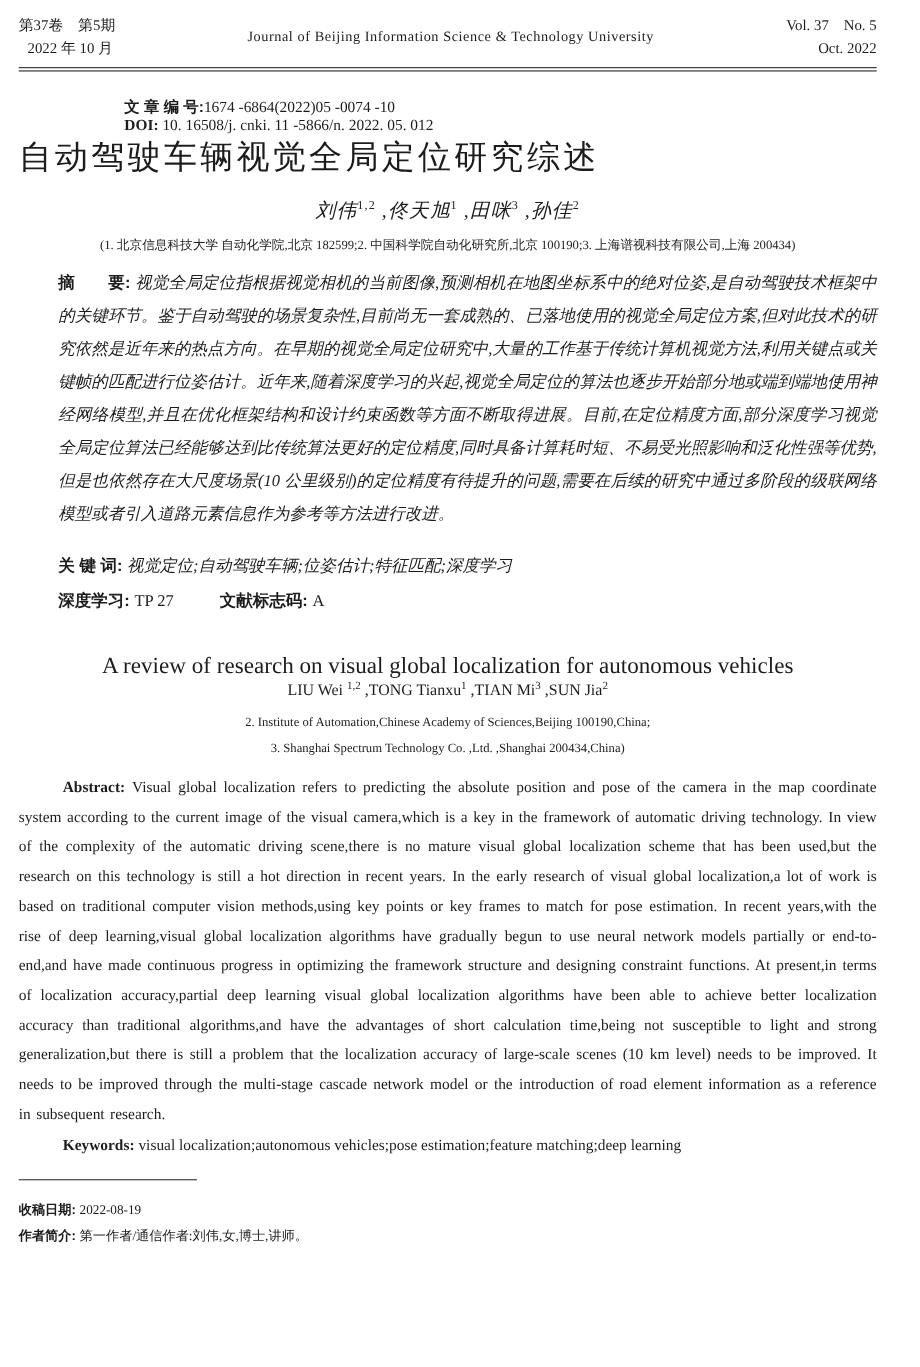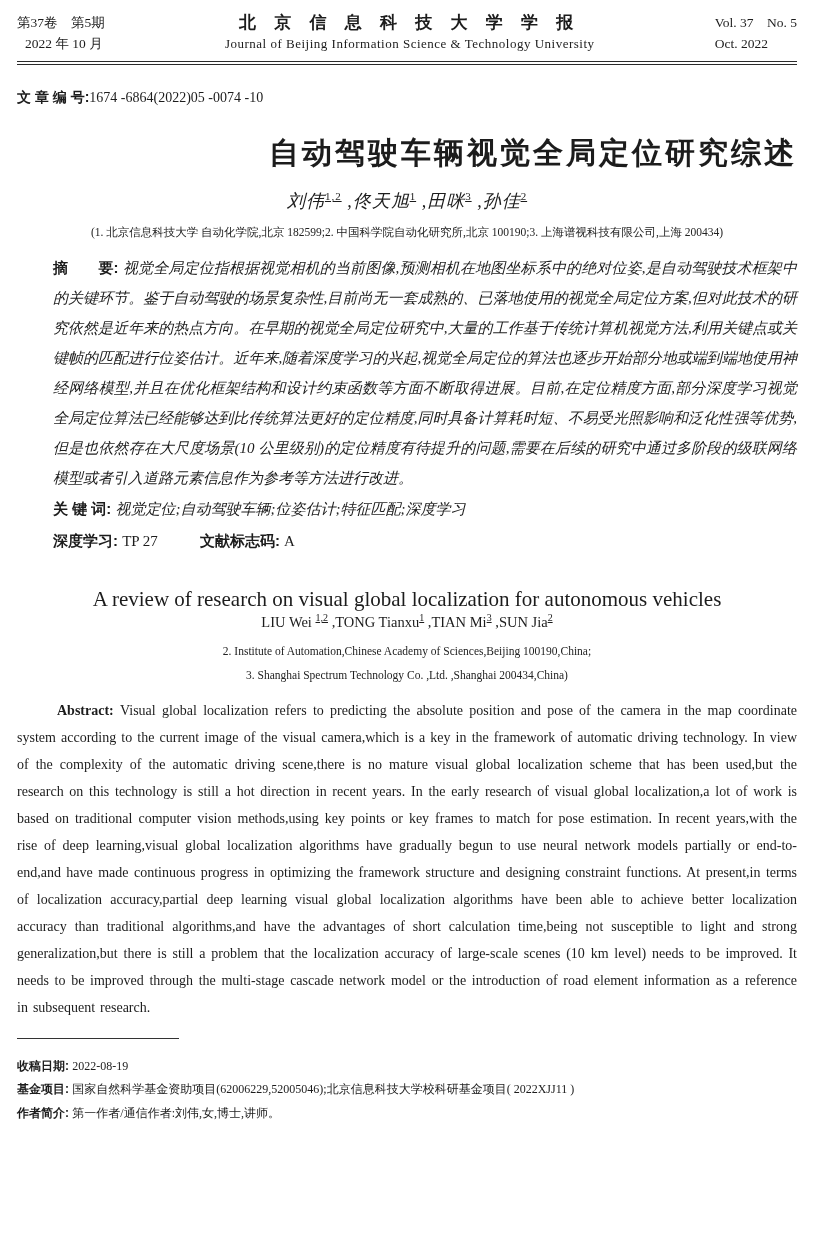--- a/index.html
+++ b/index.html
@@ -12,41 +12,41 @@
   }
   .page { width: 812px; height: 1243px; padding: 12px 15px 0 17px; }
 
   
   .jheader { display: flex; justify-content: space-between; align-items: center; }
   .jh-left { font-size: 13.5px; line-height: 21px; white-space: nowrap; }
   .jh-left .line2 { padding-left: 8px; }
   .jh-center { text-align: center; flex: 1; }
   .jh-center .cnname { font-size: 17px; font-weight: 600; letter-spacing: 7px; line-height: 22px; }
   .jh-center .enname { font-size: 13px; line-height: 20px; letter-spacing: 0.5px; }
-  .jh-right { font-size: 13.5px; line-height: 21px; text-align: left; white-space: nowrap; }
+  .jh-right { font-size: 13.5px; line-height: 21px; text-align: right; white-space: nowrap; }
   .double-rule { margin-top: 7px; height: 4px; border-top: 1.5px solid #2a2a2a; border-bottom: 1px solid #2a2a2a; }
 
   
   .meta-row { margin-top: 24px; font-size: 14px; display: flex; align-items: baseline; flex-direction: column; }
   .meta-row .doi-group { margin-left: 96px; }
   .lbl-sans { font-family: "Liberation Sans", sans-serif; font-weight: bold; }
   .lbl-serif-bold { font-weight: bold; }
 
   
   .cn-title {
-    margin-top: 26px; text-align: right;
-    font-family: "Liberation Sans", sans-serif; font-weight: bold;
+    text-align: left;
+    font-family: "Liberation Sans", sans-serif; font-weight: normal;
     font-size: 30px; letter-spacing: 3px;
   }
   .cn-authors { margin-top: 15px; text-align: center; font-size: 18px; font-style: italic; letter-spacing: 1px; }
   .cn-authors sup { font-size: 11px; font-style: normal; }
   .cn-affil { margin-top: 12px; text-align: center; font-size: 11.5px; color: #222; }
 
   .cn-abstract {
-    margin: 13px 0 0 36px; font-size: 15px; line-height: 30px;
+    margin: 13px 0 16px 36px; font-size: 15px; line-height: 30px;
     text-align: justify; font-style: italic;
   }
   .cn-abstract .ab-label, .kw-row .kw-label, .clc-row .clc-label { font-style: normal; font-family: "Liberation Sans", sans-serif; font-weight: bold; }
   .kw-row { margin: 0 0 0 36px; font-size: 15px; line-height: 31px; font-style: italic; }
   .kw-row .kw-value { font-style: italic; }
   .clc-row { margin: 0 0 0 36px; font-size: 15px; line-height: 31px; }
   .clc-gap { display: inline-block; width: 42px; }
 
   
   .en-title { margin-top: 30px; text-align: center; font-weight: normal; font-size: 21px; }
@@ -56,45 +56,45 @@
   .en-abstract {
     margin-top: 10px; font-size: 14px; line-height: 27px;
     text-align: justify; text-indent: 40px; word-spacing: 1.5px;
   }
   .en-keywords { margin-top: 1px; font-size: 14px; line-height: 27px; text-indent: 40px; }
 
   
   .footnote-rule { margin-top: 17px; width: 162px; border-top: 1.5px solid #333; }
   .footnote { margin-top: 16px; font-size: 12px; line-height: 23.5px; }
   .footnote .fn-label { font-family: "Liberation Sans", sans-serif; font-weight: bold; }
-  sup { vertical-align: super; text-decoration: underline; }
+  sup { vertical-align: super; }
 </style>
 </head>
 <body>
 
 <div class="page">
 
   <div class="jheader">
     <div class="jh-left">
       <div>第37卷　第5期</div>
       <div class="line2">2022 年 10 月</div>
     </div>
     <div class="jh-center">
-      <div class="cnname">北 京 信 息 科 技 大 学 学 报</div>
       <div class="enname">Journal of Beijing Information Science &amp; Technology University</div>
     </div>
     <div class="jh-right">
       <div>Vol. 37　No. 5</div>
       <div>Oct. 2022</div>
     </div>
   </div>
   <div class="double-rule"></div>
 
   <div class="meta-row">
     <span><span class="lbl-sans">文 章 编 号:</span><span>1674 -6864(2022)05 -0074 -10</span></span>
+    <span class="doi-group"><span class="lbl-serif-bold">DOI:</span> <span>10. 16508/j. cnki. 11 -5866/n. 2022. 05. 012</span></span>
   </div>
 
   <h1 class="cn-title">自动驾驶车辆视觉全局定位研究综述</h1>
 
   <div class="cn-authors">
     <span><span>刘伟</span><sup>1,2</sup></span><span><span> ,佟天旭</span><sup>1</sup></span><span><span> ,田咪</span><sup>3</sup></span><span><span> ,孙佳</span><sup>2</sup></span>
   </div>
 
   <div class="cn-affil">(1. 北京信息科技大学 自动化学院,北京 182599;2. 中国科学院自动化研究所,北京 100190;3. 上海谱视科技有限公司,上海 200434)</div>
 
@@ -110,21 +110,21 @@
     <span><span>LIU Wei </span><sup>1,2</sup></span><span><span> ,TONG Tianxu</span><sup>1</sup></span><span><span> ,TIAN Mi</span><sup>3</sup></span><span><span> ,SUN Jia</span><sup>2</sup></span>
   </div>
 
   <div class="en-affils">
     <div>2. Institute of Automation,Chinese Academy of Sciences,Beijing 100190,China;</div>
     <div>3. Shanghai Spectrum Technology Co. ,Ltd. ,Shanghai 200434,China)</div>
   </div>
 
   <p class="en-abstract"><span class="lbl-serif-bold">Abstract: </span><span>Visual global localization refers to predicting the absolute position and pose of the camera in the map coordinate system according to the current image of the visual camera,which is a key in the framework of automatic driving technology. In view of the complexity of the automatic driving scene,there is no mature visual global localization scheme that has been used,but the research on this technology is still a hot direction in recent years. In the early research of visual global localization,a lot of work is based on traditional computer vision methods,using key points or key frames to match for pose estimation. In recent years,with the rise of deep learning,visual global localization algorithms have gradually begun to use neural network models partially or end-to-end,and have made continuous progress in optimizing the framework structure and designing constraint functions. At present,in terms of localization accuracy,partial deep learning visual global localization algorithms have been able to achieve better localization accuracy than traditional algorithms,and have the advantages of short calculation time,being not susceptible to light and strong generalization,but there is still a problem that the localization accuracy of large-scale scenes (10 km level) needs to be improved. It needs to be improved through the multi-stage cascade network model or the introduction of road element information as a reference in subsequent research.</span></p>
 
+  <p class="en-keywords"><span class="lbl-serif-bold">Keywords: </span><span>visual localization;autonomous vehicles;pose estimation;feature matching;deep learning</span></p>
 
   <div class="footnote-rule"></div>
   <div class="footnote">
     <div><span class="fn-label">收稿日期: </span><span>2022-08-19</span></div>
-    <div><span class="fn-label">基金项目: </span><span>国家自然科学基金资助项目(62006229,52005046);北京信息科技大学校科研基金项目( 2022XJJ11 )</span></div>
     <div><span class="fn-label">作者简介: </span><span>第一作者/通信作者:刘伟,女,博士,讲师。</span></div>
   </div>
 
 </div>
 
 </body></html>

